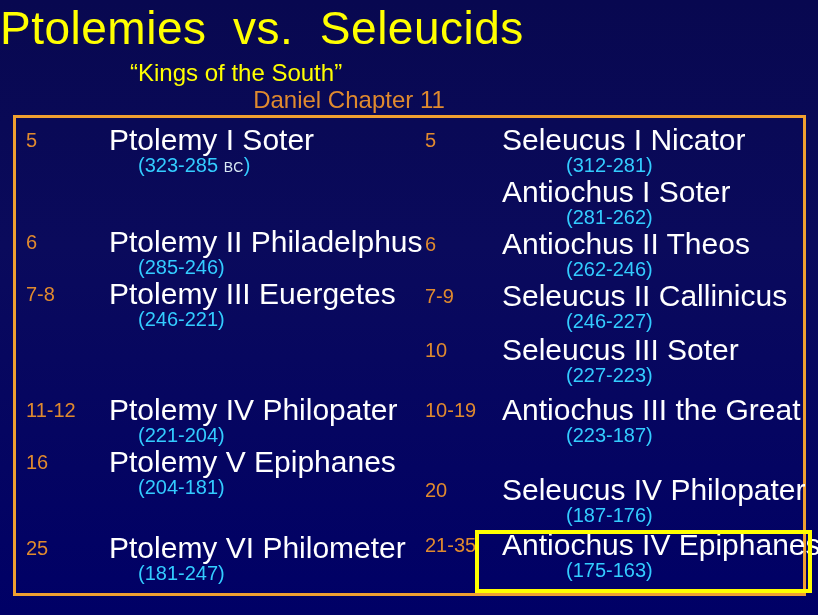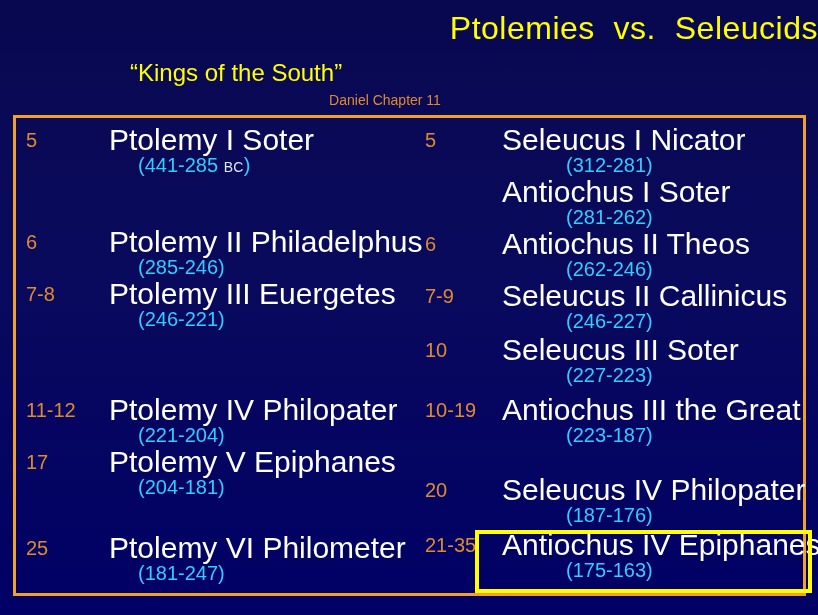--- a/index.html
+++ b/index.html
@@ -16,23 +16,23 @@
     overflow: hidden;
     font-family: "Liberation Sans", sans-serif;
     -webkit-font-smoothing: antialiased;
   }
 
   
   #title {
     position: absolute;
     left: 0; top: 2px;
     width: 818px;
-    text-align: right;
+    text-align: left;
     color: #FFFF00;
-    font-size: 32px;
+    font-size: 46px;
     line-height: 52px;
     letter-spacing: 0.5px;
     white-space: pre;
   }
   #subtitle-row {
     position: absolute;
     left: 16px; top: 59px;
     width: 818px;
     height: 28px;
   }
@@ -45,24 +45,23 @@
     white-space: nowrap;
   }
   #subtitle-south { left: 114px; }
   #subtitle-north { left: 456px; }
   #scripture {
     position: absolute;
     left: 0; top: 89px;
     width: 698px;
     text-align: center;
     color: #E08A2E;
-    font-size: 14px;
+    font-size: 24px;
     line-height: 22px;
     white-space: nowrap;
-    margin-left: 36px;
   }
 
   
   #frame {
     position: absolute;
     left: 13px;
     top: 115px;
     width: 793px;
     height: 481px;
     border: 3px solid #F0A030;
@@ -145,39 +144,39 @@
     <div class="subtitle" id="subtitle-south">“Kings of the South”</div>
   </div>
 
   <div id="scripture">Daniel Chapter 11</div>
 
   <div id="frame">
     <div class="col" id="col-left">
         <div class="entry" style="top: 10px;">
           <div class="verse">5</div>
           <div class="ruler-name">Ptolemy I Soter</div>
-          <div class="reign"><span>(441-285 </span><span class="era">BC</span><span>)</span></div>
+          <div class="reign"><span>(323-285 </span><span class="era">BC</span><span>)</span></div>
         </div>
         <div class="entry" style="top: 112px;">
           <div class="verse">6</div>
           <div class="ruler-name">Ptolemy II Philadelphus</div>
           <div class="reign">(285-246)</div>
         </div>
         <div class="entry" style="top: 164px;">
           <div class="verse">7-8</div>
           <div class="ruler-name">Ptolemy III Euergetes</div>
           <div class="reign">(246-221)</div>
         </div>
         <div class="entry" style="top: 280px;">
           <div class="verse">11-12</div>
           <div class="ruler-name">Ptolemy IV Philopater</div>
           <div class="reign">(221-204)</div>
         </div>
         <div class="entry" style="top: 332px;">
-          <div class="verse">17</div>
+          <div class="verse">16</div>
           <div class="ruler-name">Ptolemy V Epiphanes</div>
           <div class="reign">(204-181)</div>
         </div>
         <div class="entry" style="top: 418px;">
           <div class="verse">25</div>
           <div class="ruler-name">Ptolemy VI Philometer</div>
           <div class="reign">(181-247)</div>
         </div>
       </div>
     <div class="col" id="col-right">

